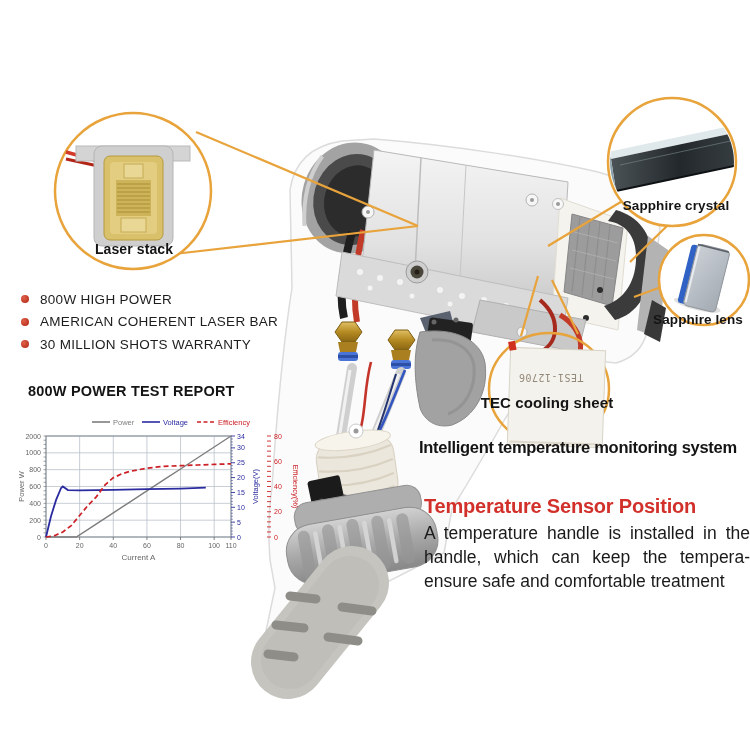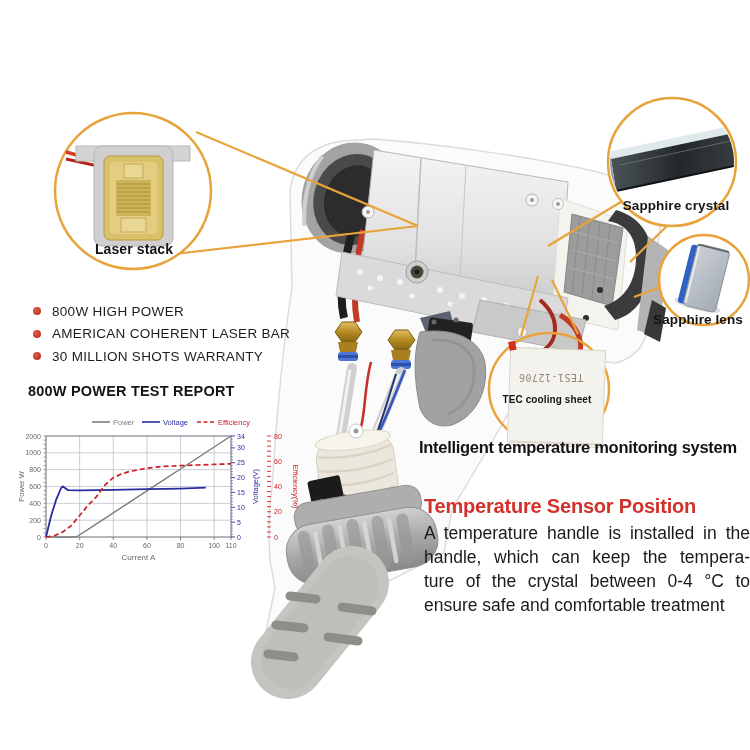--- a/index.html
+++ b/index.html
@@ -5,25 +5,25 @@
   html,body{margin:0;padding:0;background:#fff;}
   #stage{position:relative;width:750px;height:750px;background:#fff;overflow:hidden;
          font-family:"Liberation Sans",sans-serif;color:#1c1c1c;}
   #scene,#chart-wrap{position:absolute;}
   #scene{left:0;top:0;}
   .label{position:absolute;font-weight:bold;color:#141414;}
   .callout-label{text-align:center;font-size:13.5px;letter-spacing:.1px;}
   #laser-stack-label{left:76px;top:241px;width:116px;font-size:14px;}
   #sapphire-crystal-label{left:610px;top:198px;width:132px;}
   #sapphire-lens-label{left:642px;top:312px;width:112px;}
-  #tec-label{left:480px;top:394px;width:134px;font-size:10px;}
+  #tec-label{left:480px;top:394px;width:134px;font-size:15px;}
   #tec-marking{position:absolute;left:512px;top:372px;width:78px;text-align:center;
                font-size:10px;color:#93897a;font-weight:normal;transform:rotate(180deg);
                font-family:"DejaVu Sans Mono",monospace;letter-spacing:.5px;}
-  #features{position:absolute;left:14px;top:288px;list-style:none;margin:12px;padding:0;}
+  #features{position:absolute;left:14px;top:288px;list-style:none;margin:0;padding:0;}
   #features li{display:flex;align-items:center;height:22.5px;font-size:13.5px;
                letter-spacing:.3px;color:#1d1d1d;}
   .bullet-dot{width:8px;height:8px;border-radius:50%;margin:0 11px 0 7px;flex:0 0 auto;
               background:radial-gradient(circle at 35% 35%,#e0604a,#b02412);}
   #report-title{left:28px;top:383px;font-size:14.5px;letter-spacing:.2px;}
   #chart-wrap{left:14px;top:410px;width:292px;height:158px;}
   #monitoring-line{left:419px;top:438px;width:334px;font-size:16.5px;letter-spacing:-.3px;}
   #temp-heading{left:424px;top:495px;font-size:20px;letter-spacing:-.2px;}
   #temp-body{position:absolute;left:424px;top:521px;width:326px;font-size:17.5px;
              color:#1a1a1a;}
@@ -459,16 +459,15 @@
         <path d="M32.0,127.0 L37.0,106.2 L42.1,89.9 L47.1,78.0 L48.8,76.5 L53.9,80.1 L65.6,80.4 L99.3,79.8 L132.9,79.2 L166.5,78.6 L191.8,77.7" fill="none" stroke="#2B2BA0" stroke-width="1.8"></path>
         <path d="M32.0,127.0 L40.4,125.7 L48.8,122.0 L57.2,115.6 L65.6,105.5 L74.0,95.4 L82.5,86.6 L90.9,75.2 L99.3,67.7 L107.7,63.9 L116.1,61.3 L132.9,58.2 L149.7,56.3 L166.5,55.7 L183.4,55.0 L200.2,54.4 L217.0,53.8" fill="none" stroke="#CC2026" stroke-width="1.7" stroke-dasharray="5 3"></path>
       </svg>
   </div>
 
   <div class="label" id="monitoring-line">Intelligent temperature monitoring system</div>
   <div class="label" id="temp-heading" style="color: rgb(210, 48, 42);">Temperature Sensor Position</div>
   <div id="temp-body">
     <div class="bline just">A temperature handle is installed in the</div>
     <div class="bline just">handle, which can keep the tempera-</div>
-    <div class="bline just">ture of the crystal between 0-4 °C to</div>
     <div class="bline">ensure safe and comfortable treatment</div>
   </div>
 </div>
 
 </body></html>

